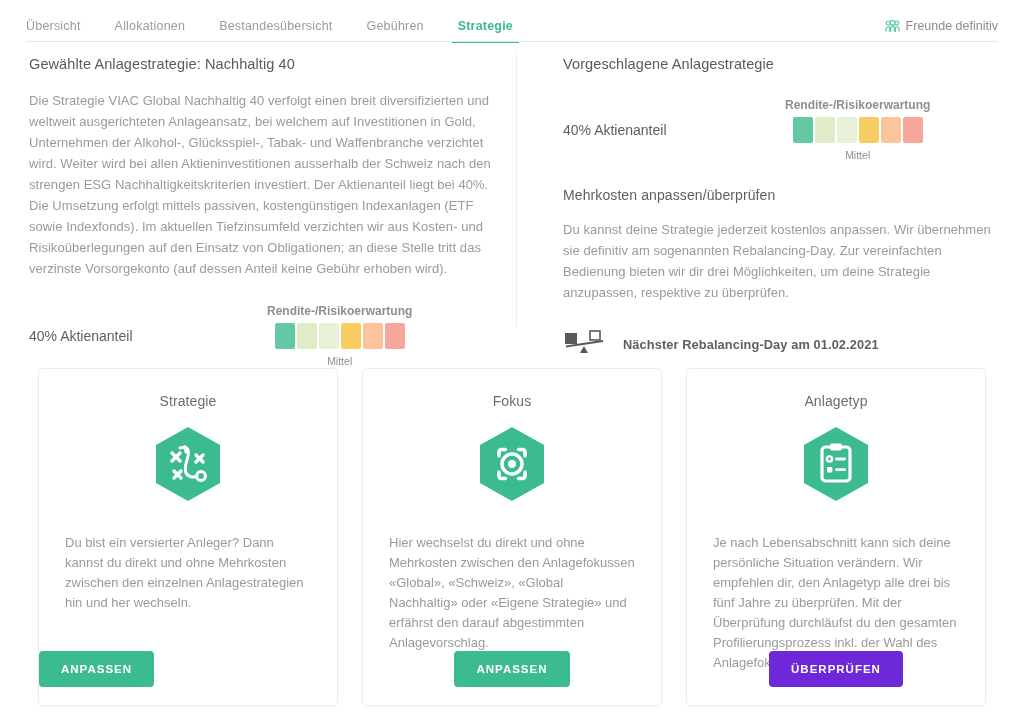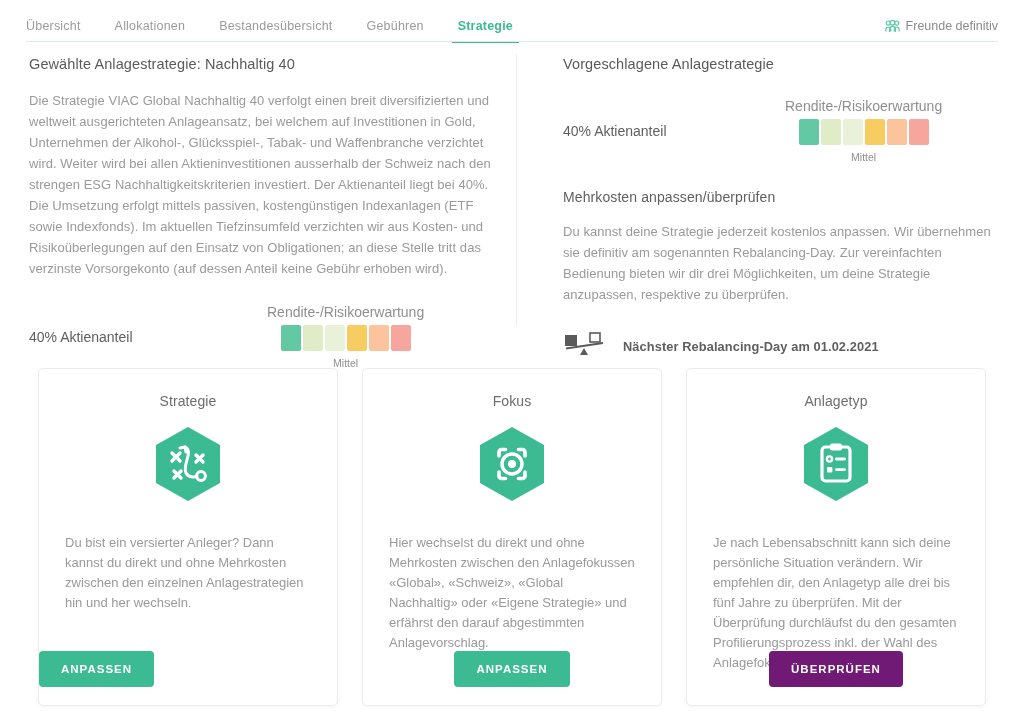--- a/index.html
+++ b/index.html
@@ -109,24 +109,25 @@
   p.body {
     font-size: 13px;
     line-height: 21px;
     color: #9a9a9a;
     letter-spacing: .05px;
   }
 
   
   .meterwrap { display: flex; flex-direction: column; align-items: center; }
   .meterlabel-top {
-    font-size: 14px;
+    font-size: 12px;
     color: #8f8f8f;
     margin-bottom: 5px;
     white-space: nowrap;
+    font-weight: bold;
   }
   .meter { display: flex; gap: 2px; }
   .seg {
     width: 20px;
     height: 26px;
     border-radius: 2px;
   }
   .meterlabel-bot {
     font-size: 10.5px;
     color: #8f8f8f;
@@ -367,16 +368,16 @@
           <polygon points="36,2 68,20 68,58 36,76 4,58 4,20" fill="#3cba92"></polygon>
           <rect x="22" y="22" width="28" height="34" rx="3.5" fill="none" stroke="#ffffff" stroke-width="3.2"></rect>
           <rect x="30" y="18.5" width="12" height="7" rx="2" fill="#ffffff"></rect>
           <circle cx="29.5" cy="34" r="2.6" fill="none" stroke="#ffffff" stroke-width="2.4"></circle>
           <rect x="35" y="32.6" width="11" height="2.8" rx="1.4" fill="#ffffff"></rect>
           <rect x="27" y="42" width="5.4" height="5.4" rx="1" fill="#ffffff"></rect>
           <rect x="35" y="43.2" width="11" height="2.8" rx="1.4" fill="#ffffff"></rect>
         </svg>
       </div>
       <div class="card-body">Je nach Lebensabschnitt kann sich deine persönliche Situation verändern. Wir empfehlen dir, den Anlagetyp alle drei bis fünf Jahre zu überprüfen. Mit der Überprüfung durchläufst du den gesamten Profilierungsprozess inkl. der Wahl des Anlagefokus sowie der Strategie.</div>
-      <button class="btn" style="background: #701a75;">ÜBERPRÜFEN</button>
+      <button class="btn" style="background: #6d28d9;">ÜBERPRÜFEN</button>
     </div>
   </div>
 </div>
 
 </body></html>

